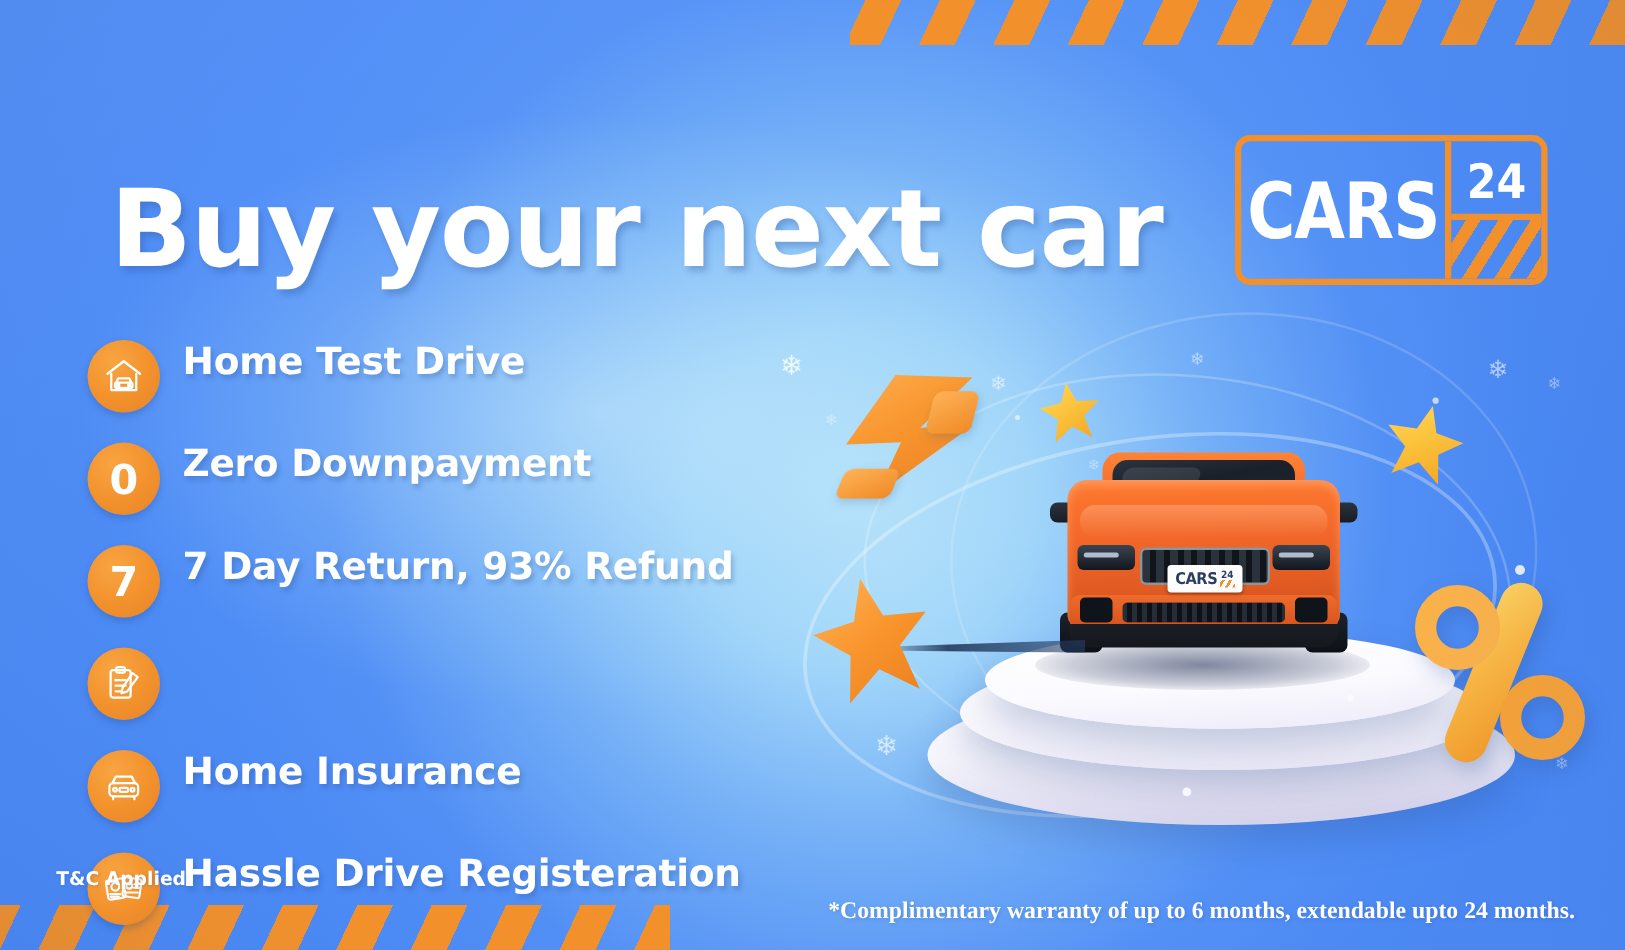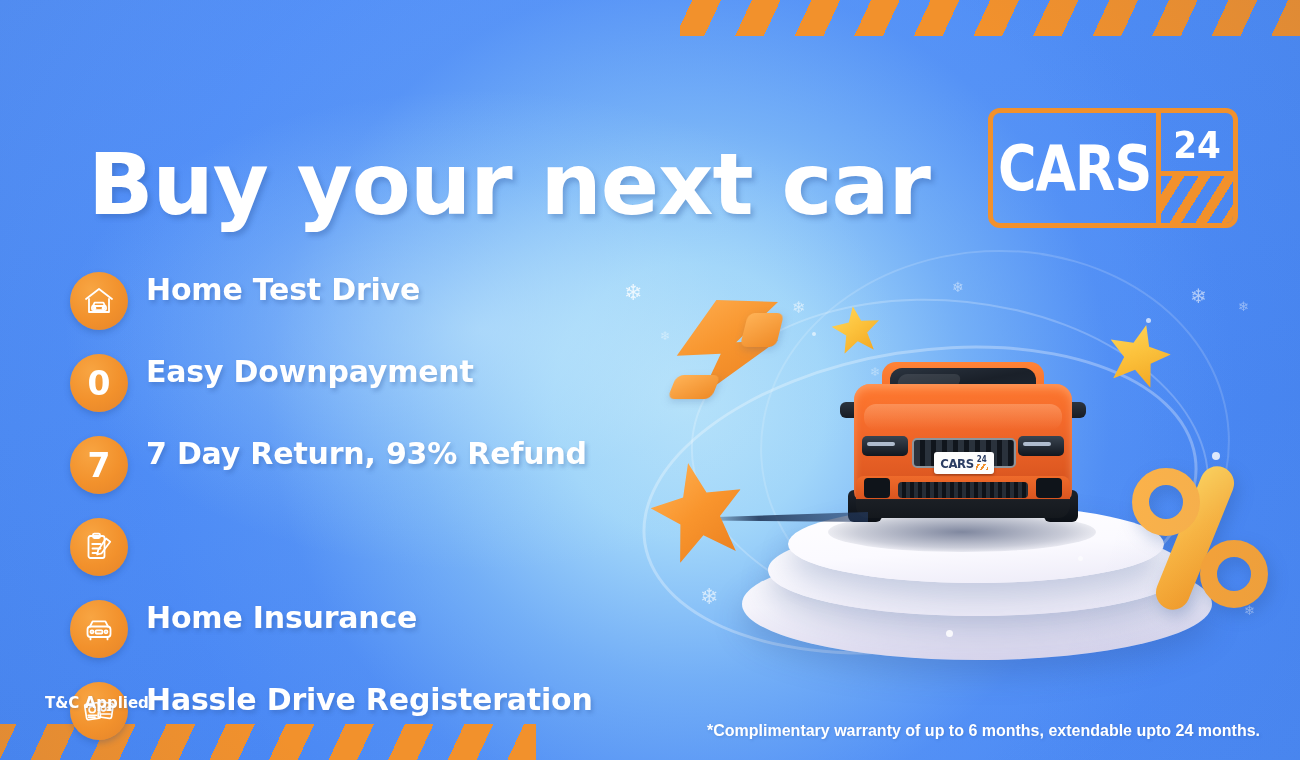--- a/index.html
+++ b/index.html
@@ -158,24 +158,24 @@
     color:#ffffff;
     font-size:15px;
     font-weight:bold;
     text-shadow:1px 1px 3px rgba(40,80,150,0.25);
     font-family:"DejaVu Sans", sans-serif;
   }
   .disclaimer {
     position:absolute;
     right:40px; bottom:20px;
     color:#ffffff;
-    font-size:16px;
+    font-size:19px;
     font-weight:bold;
     text-shadow:1px 1px 3px rgba(40,80,150,0.25);
-    font-family:Liberation Sans, sans-serif;
+    font-family:Liberation Serif, serif;
   }
 
   
   .scene { position:absolute; inset:0; pointer-events:none; }
 
   
   .swoosh { position:absolute; border-radius:50%; border:2px solid rgba(255,255,255,0.45); }
   .sw1 { left:640px; top:350px; width:560px; height:300px; border-color:rgba(255,255,255,0.30); transform:rotate(-9deg); border-width:3px; }
   .sw2 { left:690px; top:300px; width:520px; height:330px; border-color:rgba(255,255,255,0.22); transform:rotate(6deg); }
   .sw3 { left:760px; top:250px; width:470px; height:390px; border-color:rgba(255,255,255,0.16); transform:rotate(-3deg); }
@@ -444,21 +444,21 @@
           <circle cx="21.4" cy="24.2" r="0.9"></circle>
         </svg>
       </div>
       <div class="feature-label">Home Test Drive</div>
     </div>
 
     <div class="feature">
       <div class="badge">
         <span class="badge-num">0</span>
       </div>
-      <div class="feature-label">Easy Downpayment</div>
+      <div class="feature-label">Zero Downpayment</div>
     </div>
 
     <div class="feature">
       <div class="badge">
         <span class="badge-num">7</span>
       </div>
       <div class="feature-label">7 Day Return, 93% Refund</div>
     </div>
 
     <div class="feature">

